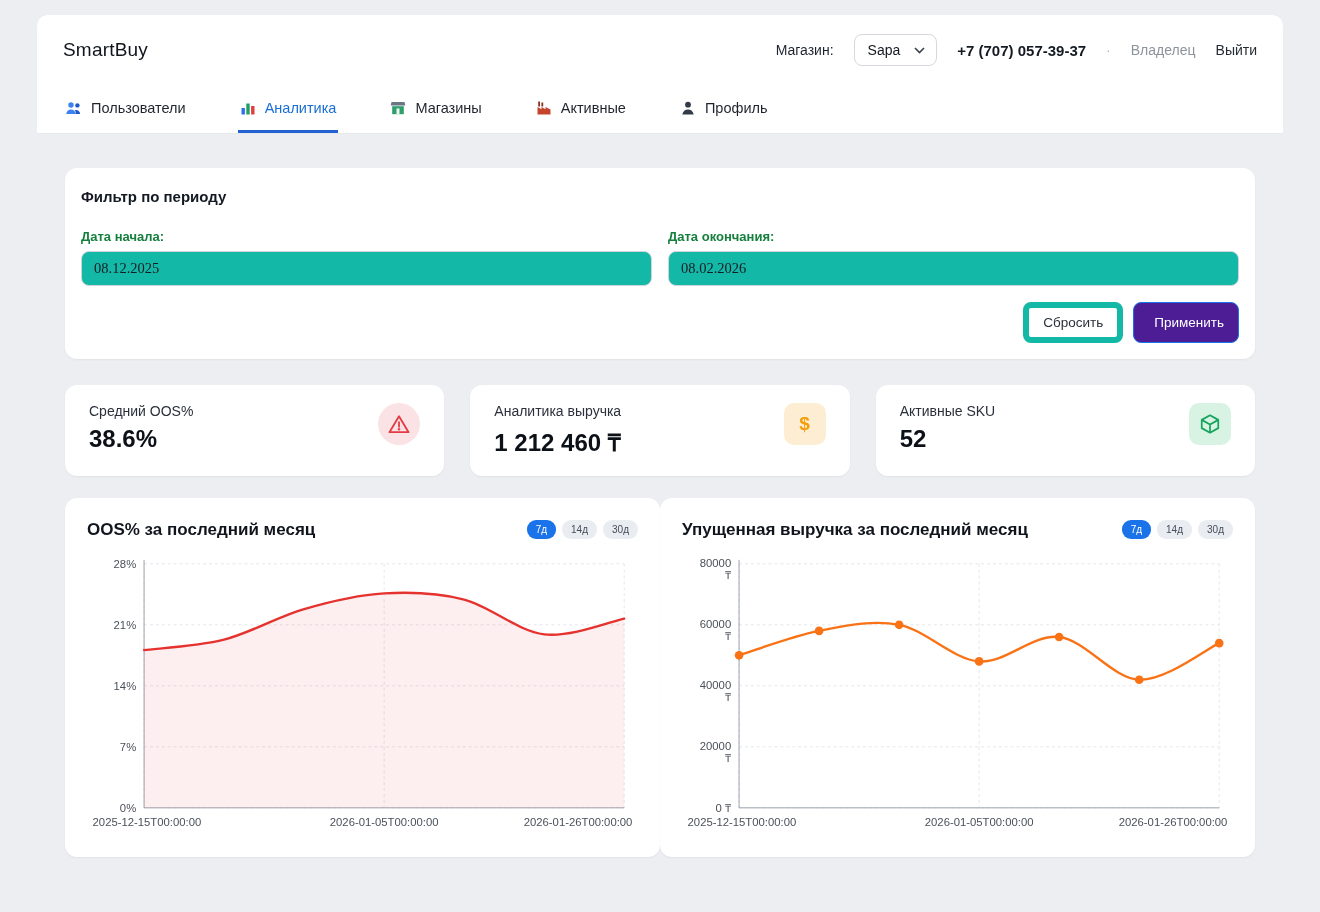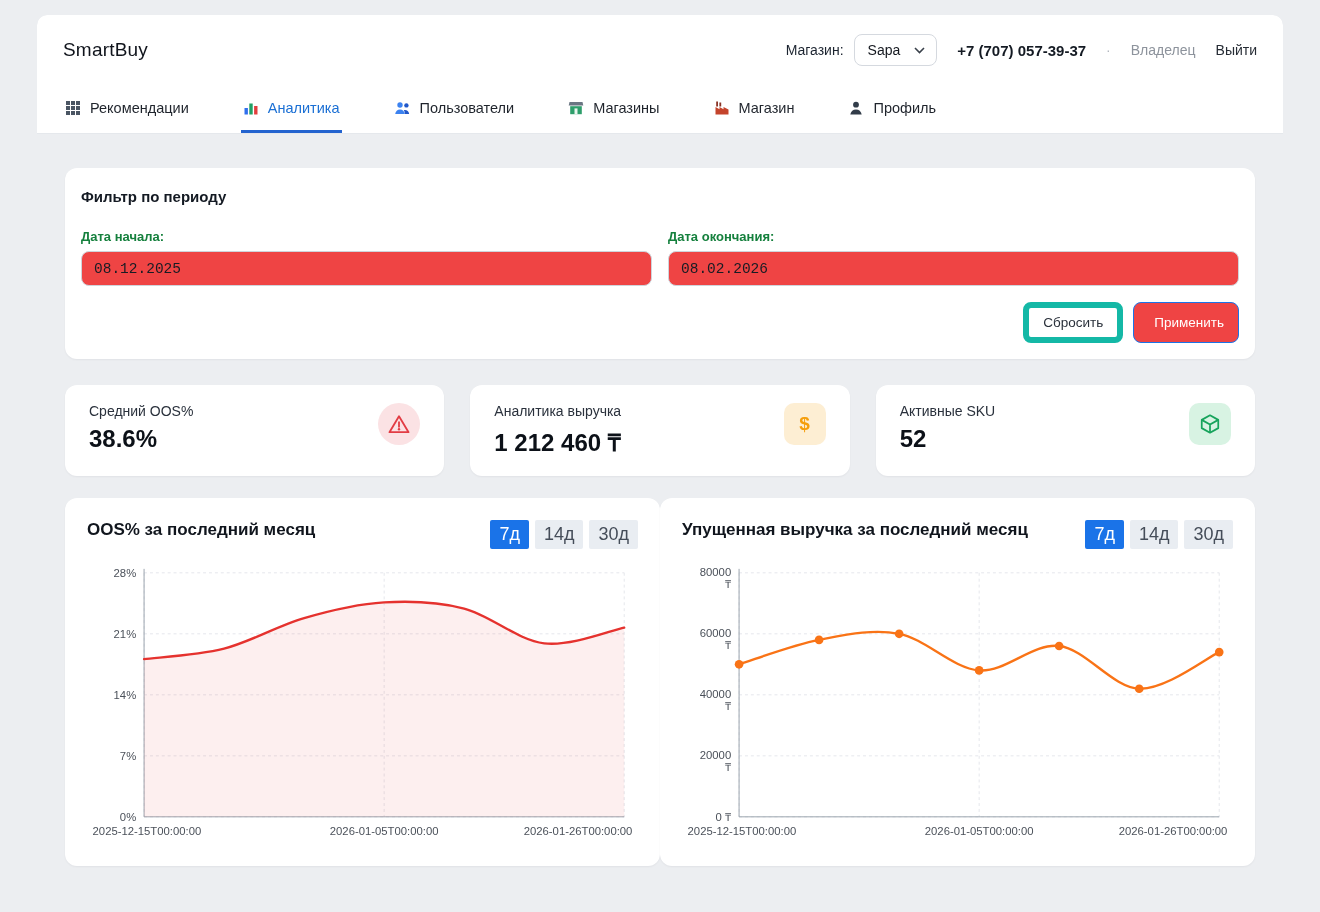--- a/index.html
+++ b/index.html
@@ -3,21 +3,21 @@
 <meta charset="utf-8">
 <style>
   html,body{margin:0;padding:0;width:1320px;height:912px;overflow:hidden;
     background:#eceef1;font-family:"Liberation Sans",sans-serif;color:#1c2430;}
   .app{width:1246px;height:882px;margin:15px 0 0 37px;border-radius:10px;overflow:hidden;}
   
   .header{height:70px;background:#fff;border-radius:10px 10px 0 0;display:flex;
     align-items:center;justify-content:space-between;padding:0 26px;box-sizing:border-box;}
   .brand{font-size:19px;font-weight:normal;color:#10141c;letter-spacing:.2px;}
   .header-right{display:flex;align-items:center;gap:20px;font-size:14px;}
-  .store-group{display:flex;align-items:center;gap:10px;}
+  .store-group{display:flex;align-items:center;gap:20px;}
   .select{display:flex;align-items:center;gap:14px;border:1px solid #d5d9df;border-radius:8px;
     padding:7px 11px 7px 13px;background:#fff;font-size:14px;color:#14181f;cursor:pointer;}
   .phone{font-weight:bold;font-size:15px;color:#141a23;}
   .sep{color:#b3b8bf;}
   .role{color:#8d939c;}
   .logout{color:#262c35;cursor:pointer;}
   
   .nav{background:#fff;display:flex;align-items:stretch;gap:50px;padding:0 26px;
     border-bottom:1px solid #e5e8ec;height:48px;}
   .tab{display:flex;align-items:center;gap:9px;font-size:14.5px;color:#1f242c;
@@ -25,41 +25,41 @@
   .tab.active{color:#1a6fd4;border-bottom-color:#2363cf;}
   .nav-ic{display:flex;align-items:center;}
   
   .content{padding:34px 28px 0;background:#eceef1;}
   .card{background:#fff;border-radius:12px;box-shadow:0 1px 2px rgba(16,24,40,.05);}
   .filter-card{padding:20px 16px 16px;}
   .filter-title{font-size:15px;font-weight:bold;margin:0 0 24px;color:#141a23;}
   .filter-grid{display:grid;grid-template-columns:1fr 1fr;gap:16px;}
   .field-label{font-size:13px;margin-bottom:7px;color:#15803d;font-weight:bold;}
   .date-input{width:100%;box-sizing:border-box;height:35px;border:1px solid #cfd4db;
-    border-radius:8px;padding:0 12px;font-size:14.5px;font-family:Liberation Mono, monospace;color:#171c24;background:#ef4444;}
+    border-radius:8px;padding:0 12px;font-size:14.5px;font-family:Liberation Serif, serif;color:#171c24;background:#14b8a6;}
   .filter-actions{display:flex;justify-content:flex-end;gap:10px;margin-top:16px;}
   .btn{font-family:inherit;font-size:13.5px;border-radius:8px;padding:7px 14px;cursor:pointer;}
   .btn-ghost{background:#fff;border:6px solid #14b8a6;color:#2a313b;}
-  .btn-primary{background:#ef4444;border:1px solid #1a73e8;color:#fff;padding-left:20px;}
+  .btn-primary{background:#4c1d95;border:1px solid #1a73e8;color:#fff;padding-left:20px;}
   
   .stats{display:grid;grid-template-columns:repeat(3,1fr);gap:26px;margin-top:26px;}
   .stat-card{padding:18px 24px;display:flex;align-items:flex-start;justify-content:space-between;}
   .stat-label{font-size:14px;color:#2a313c;}
   .stat-value{font-size:24px;font-weight:bold;margin-top:6px;color:#0c1118;}
   .badge{width:42px;height:42px;display:flex;align-items:center;justify-content:center;flex:0 0 auto;}
   .badge-red{background:#fbe2e4;border-radius:50%;}
   .badge-amber{background:#fdeed3;border-radius:10px;color:#f59e0b;font-weight:bold;font-size:19px;}
   .badge-green{background:#d8f3e3;border-radius:10px;}
   
   .charts{display:grid;grid-template-columns:1fr 1fr;margin:22px 0 28px;}
   .chart-card{padding:22px 22px 10px;}
   .chart-head{display:flex;justify-content:space-between;align-items:flex-start;gap:10px;}
   .chart-title{font-size:17px;font-weight:bold;color:#10151d;}
   .pills{display:flex;gap:6px;flex:0 0 auto;}
-  .pill{font-size:18px;padding:4px 9px;border-radius:2px;background:#e9edf2;color:#454d59;
+  .pill{font-size:10px;padding:4px 9px;border-radius:9px;background:#e9edf2;color:#454d59;
     border:none;font-family:inherit;cursor:pointer;}
   .pill.active{background:#1a73e8;color:#fff;}
   .chart-box{margin-top:12px;}
   .chart-box svg{display:block;width:100%;height:auto;}
 </style>
 </head>
 <body>
 
 <div class="app">
 
@@ -80,66 +80,58 @@
       <span class="phone">+7 (707) 057-39-37</span>
       <span class="sep">·</span>
       <span class="role">Владелец</span>
       <span class="logout">Выйти</span>
     </div>
   </div>
 
   <div class="nav">
     <div class="tab">
       <span class="nav-ic">
-        <svg width="16" height="16" viewBox="0 0 16 16">
-            <path fill="#4a5563" d="M1 1h4v4H1zm5 0h4v4H6zm5 0h4v4h-4zM1 6h4v4H1zm5 0h4v4H6zm5 0h4v4h-4zM1 11h4v4H1zm5 0h4v4H6zm5 0h4v4h-4z"></path>
-          </svg>
-      </span>
-      <span>Рекомендации</span>
-    </div>
-    <div class="tab active">
-      <span class="nav-ic">
-        <svg width="16" height="16" viewBox="0 0 16 16">
-            <rect x="1.5" y="8" width="3.4" height="6.5" fill="#2f6fed"></rect>
-            <rect x="6.3" y="3.5" width="3.4" height="11" fill="#21a066"></rect>
-            <rect x="11.1" y="6" width="3.4" height="8.5" fill="#e23e3e"></rect>
-          </svg>
-      </span>
-      <span>Аналитика</span>
-    </div>
-    <div class="tab">
-      <span class="nav-ic">
         <svg width="17" height="16" viewBox="0 0 17 16">
             <circle cx="6" cy="5" r="2.7" fill="#3c82f0"></circle>
             <path d="M1.2 14c.3-2.9 2.2-4.6 4.8-4.6s4.5 1.7 4.8 4.6z" fill="#3c82f0"></path>
             <circle cx="12.4" cy="5.4" r="2.2" fill="#2057c9"></circle>
             <path d="M11 10c2.1 0 3.8 1.5 4.2 4h-4.4c0-1.6-.3-2.9-1-4z" fill="#2057c9"></path>
           </svg>
       </span>
       <span>Пользователи</span>
     </div>
+    <div class="tab active">
+      <span class="nav-ic">
+        <svg width="16" height="16" viewBox="0 0 16 16">
+            <rect x="1.5" y="8" width="3.4" height="6.5" fill="#2f6fed"></rect>
+            <rect x="6.3" y="3.5" width="3.4" height="11" fill="#21a066"></rect>
+            <rect x="11.1" y="6" width="3.4" height="8.5" fill="#e23e3e"></rect>
+          </svg>
+      </span>
+      <span>Аналитика</span>
+    </div>
     <div class="tab">
       <span class="nav-ic">
         <svg width="16" height="16" viewBox="0 0 16 16">
             <path d="M1.5 2h13l.8 3.6H.7z" fill="#6b7683"></path>
             <rect x="2.2" y="6.2" width="11.6" height="8" fill="#2e9e6b"></rect>
             <rect x="6.5" y="8.4" width="3" height="5.8" fill="#eaf6ef"></rect>
           </svg>
       </span>
       <span>Магазины</span>
     </div>
     <div class="tab">
       <span class="nav-ic">
         <svg width="16" height="16" viewBox="0 0 16 16">
             <rect x="2.2" y="1.5" width="1.8" height="5" fill="#8a3426"></rect>
             <rect x="5.4" y="2.5" width="1.8" height="4" fill="#8a3426"></rect>
             <path d="M1.5 14.5V7l4 2.2V7l4 2.2V7l5 2.5v5z" fill="#c4442c"></path>
           </svg>
       </span>
-      <span>Магазин</span>
+      <span>Активные</span>
     </div>
     <div class="tab">
       <span class="nav-ic">
         <svg width="16" height="16" viewBox="0 0 16 16">
             <circle cx="8" cy="4.7" r="2.9" fill="#323c49"></circle>
             <path d="M2.3 14.6c.5-3.3 2.8-5.2 5.7-5.2s5.2 1.9 5.7 5.2z" fill="#323c49"></path>
           </svg>
       </span>
       <span>Профиль</span>
     </div>

